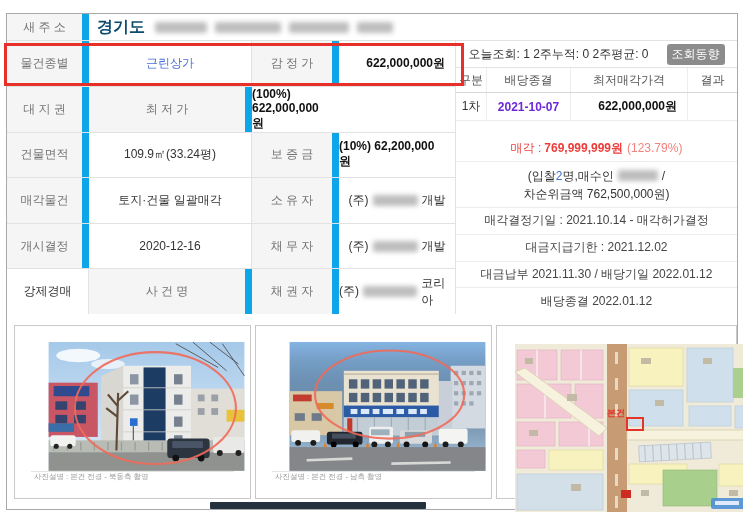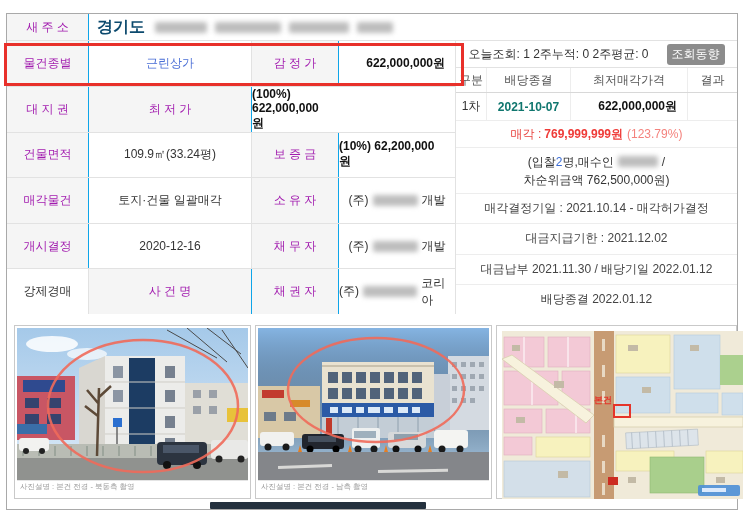--- a/index.html
+++ b/index.html
@@ -3,21 +3,21 @@
 <meta charset="utf-8">
 <style>
   * { box-sizing: border-box; margin: 0; padding: 0; }
   html,body { width:743px; height:515px; background:#fff; font-family:"Liberation Sans","DejaVu Sans",sans-serif; }
   .page { position:relative; width:743px; height:515px; background:#fff; overflow:hidden; }
   .frame { position:absolute; left:6px; top:13px; width:732px; height:497px; border:1px solid #a9a9a9; background:#fff; }
 
   
   .addr-row { display:grid; grid-template-columns:82px 1fr; height:27px; border-bottom:1px solid #e2e2e2; }
   .cell { display:flex; align-items:center; justify-content:center; font-size:12px; color:#333; }
-  .label-cell { background:#f5f5f5; border-right:1px solid #0ea5e9; color:#a21caf; }
+  .label-cell { background:#f5f5f5; border-right:7px solid #0ea5e9; color:#737373; }
   .addr-value { justify-content:flex-start; padding-left:8px; }
   .addr-value b { font-size:16px; color:#0c4a6e; margin-right:6px; }
   .blur { display:inline-block; height:11px; background:#bdbdbd; border-radius:2px; filter:blur(2.5px); margin:0 4px; vertical-align:middle; }
   .w52{width:52px} .w66{width:66px} .w60{width:60px} .w36{width:36px} .w45{width:45px} .w58{width:58px} .w40{width:40px}
 
   
   .main { display:flex; height:273px; }
   .left-table { width:449px; border-right:1px solid #e2e2e2; display:flex; flex-direction:column; }
   .lrow { flex:1; display:grid; grid-template-columns:82px 163px 87px 1fr; border-bottom:1px solid #e2e2e2; }
   .lrow:last-child { border-bottom:none; }
@@ -30,40 +30,40 @@
   .right-panel { flex:1; display:flex; flex-direction:column; font-size:12px; color:#333; }
   .views { height:27px; display:flex; align-items:center; justify-content:center; gap:18px; border-bottom:1px solid #e2e2e2; font-size:12px; color:#333; }
   .badge { background:#8c8c8c; color:#fff; font-size:12px; padding:2px 5px; border-radius:3px; cursor:pointer; }
   .atable-head, .atable-row { display:grid; grid-template-columns:31px 84px 1fr 49px; }
   .atable-head { height:25px; border-bottom:1px solid #d8d8d8; }
   .atable-head .cell { color:#555; }
   .atable-head .cell, .atable-row .cell { border-right:1px solid #ededed; }
   .atable-head .cell:last-child, .atable-row .cell:last-child { border-right:none; }
   .atable-row { height:28px; border-bottom:1px solid #ededed; }
   .price-cell { justify-content:flex-end; padding-right:10px; font-weight:bold; color:#111; }
-  .date-cell { font-weight:600; color:#0f766e; }
-  .sale-row { height:27px; display:flex; align-items:center; justify-content:center; border-bottom:1px solid #ededed; font-size:12px; }
+  .date-cell { font-weight:600; color:#6d28d9; }
+  .sale-row { height:27px; display:flex; align-items:center; justify-content:center; border-bottom:1px solid #ededed; font-size:12px;margin-top:14px; }
   .sale-label { color:#e8403c; margin-right:3px; }
   .sale-amount { color:#ef3b38; font-weight:bold; }
   .sale-pct { color:#f4827d; margin-left:4px; }
   .bid-row { height:46px; display:flex; flex-direction:column; align-items:center; justify-content:center; border-bottom:1px solid #ededed; line-height:1.5; }
   .bid-line { display:flex; align-items:center; }
   .bid-count { color:#3b6cd4; }
   .sched-row { flex:1; display:flex; align-items:center; justify-content:center; border-bottom:1px solid #ededed; color:#444; }
   .sched-row:last-child { border-bottom:none; }
 
   
   .red-annotation { position:absolute; left:-3px; top:29px; width:460px; height:43px; border:3px solid #e8302a; pointer-events:none; z-index:5; }
 
   
   .photos { position:absolute; left:7px; top:311px; width:725px; height:174px; display:flex; gap:4px; }
-  .photo-box { border:1px solid #c9c9c9; background:#fff; padding:2px; width:237px; display:flex; flex-direction:column; cursor:pointer; }
+  .photo-box { border:1px solid #c9c9c9; background:#fff; padding:16px; width:237px; display:flex; flex-direction:column; cursor:pointer; }
   .photo-box svg { display:block; }
   .caption { height:13px; display:flex; align-items:center; padding-left:3px; font-size:7.5px; color:#9a9a9a; filter:blur(0.4px); border-top:1px solid #e4e4e4; background:#fff; white-space:nowrap; overflow:hidden; }
-  .map-box { border:1px solid #c9c9c9; background:#fff; padding:5px; width:241px; cursor:pointer; }
+  .map-box { border:1px solid #c9c9c9; background:#fff; padding:18px; width:241px; cursor:pointer; }
 
   
   .hscroll-thumb { position:absolute; left:203px; top:488px; width:216px; height:7px; background:#24313e; border-radius:1px; z-index:6; cursor:grab; }
 </style>
 </head>
 <body>
 
 <div class="page">
   <div class="frame">
 

